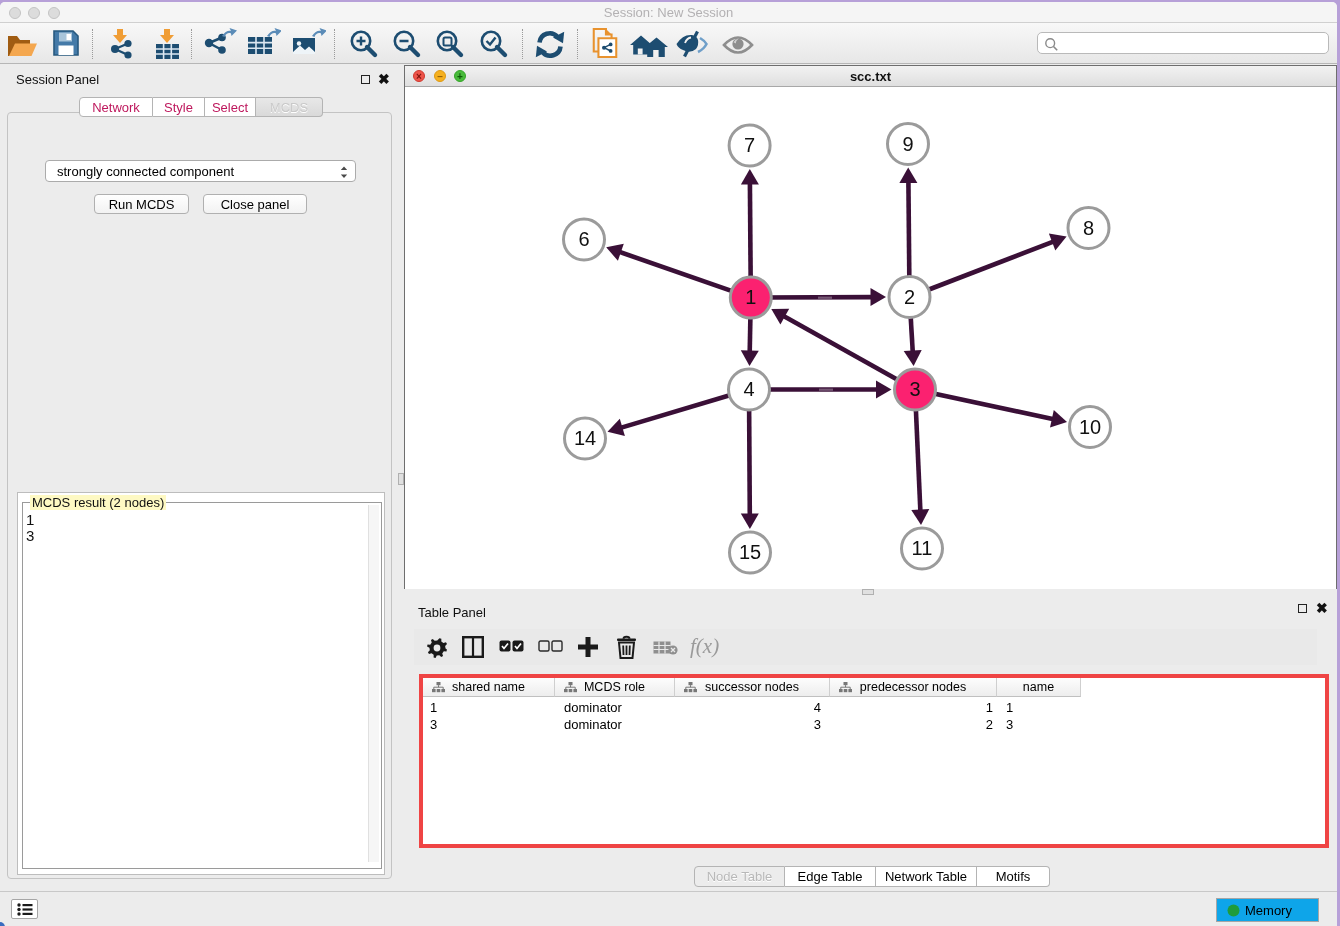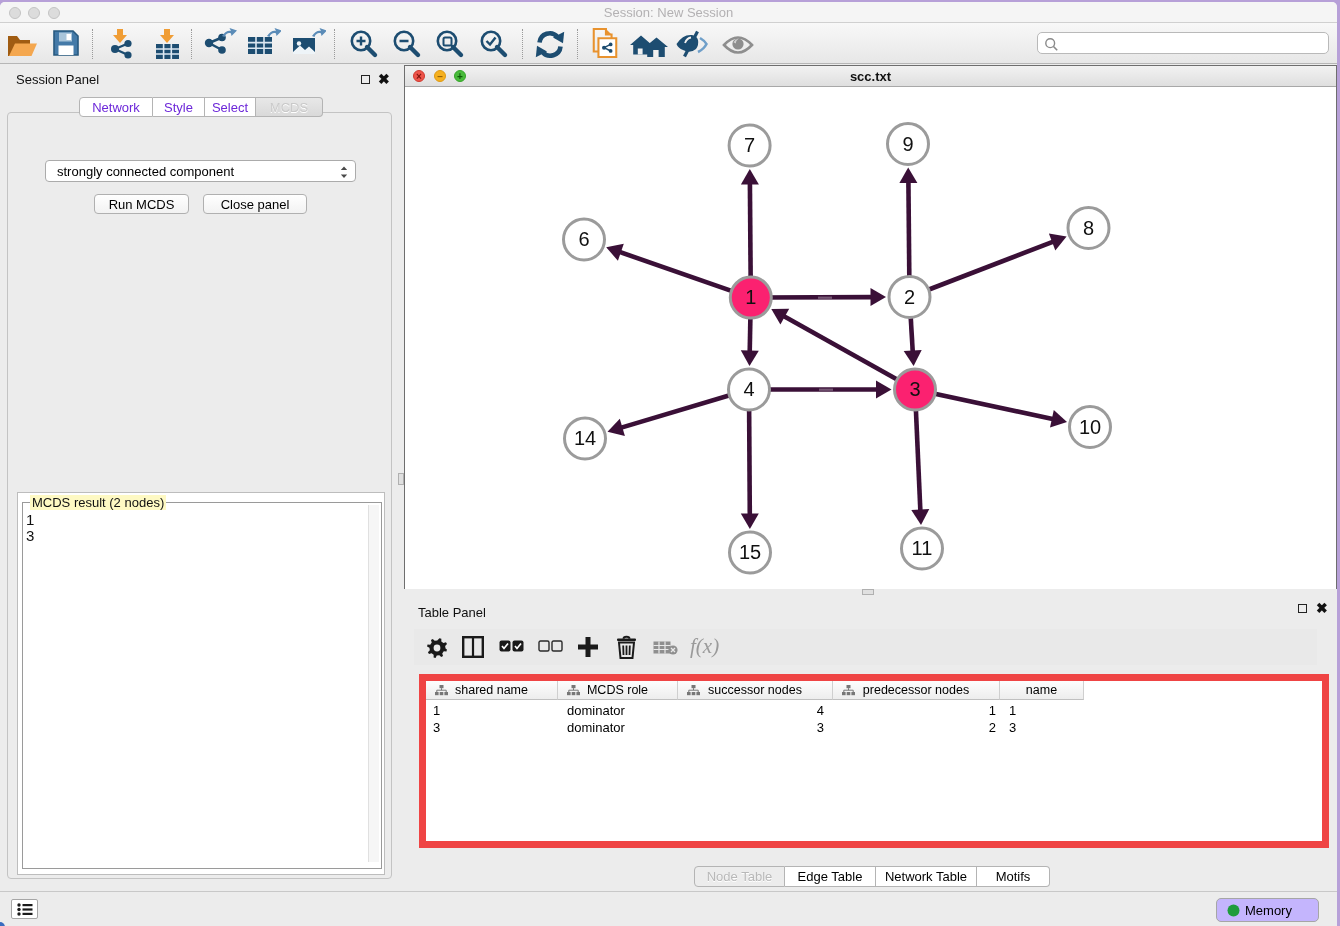--- a/index.html
+++ b/index.html
@@ -14,49 +14,49 @@
 
 #toolbar { position:absolute; left:0; top:21px; width:1337px; height:41px; background:linear-gradient(#f8f8f8,#e7e7e7); border-bottom:1px solid #b6b6b6; }
 .tsep { position:absolute; top:6px; height:30px; width:0; border-left:1px dotted #9a9a9a; }
 #searchbox { position:absolute; left:1037px; top:9px; width:292px; height:22px; background:#fff; border:1px solid #b9b9b9; border-radius:5px; }
 
 #cpanel { position:absolute; left:0; top:63px; width:403px; height:826px; background:#ececec; }
 #cp-title { position:absolute; left:16px; top:7px; font-size:13px; color:#111; }
 .hdr-float { position:absolute; width:9px; height:9px; border:1.5px solid #222; }
 .hdr-x { position:absolute; font-size:14px; font-weight:bold; color:#111; }
 .tabs { position:absolute; left:0; top:32px; width:403px; font-size:13px; z-index:5; }
-.tab { position:absolute; top:0; height:20px; line-height:19px; text-align:center; background:#fff; border:1px solid #b4b4b4; border-left:none; color:#6d28d9; }
+.tab { position:absolute; top:0; height:20px; line-height:19px; text-align:center; background:#fff; border:1px solid #b4b4b4; border-left:none; color:#be185d; }
 #tab-content { position:absolute; left:7px; top:47px; width:385px; height:767px; border:1px solid #c3c3c3; border-radius:4px; background:#ececec; }
 .btn { position:absolute; background:linear-gradient(#ffffff,#f2f2f2); border:1px solid #b0b0b0; border-radius:4px; font-size:13px; text-align:center; color:#000; }
 #mcds-box { position:absolute; left:17px; top:427px; width:368px; height:383px; background:#fff; border:1px solid #bdbdbd; }
 #mcds-field { position:absolute; left:4px; top:9px; width:360px; height:367px; border:1px solid #9a9a9a; }
 #mcds-label { position:absolute; left:7px; top:-8px; background:#fef9c3; padding:0 2px; font-size:13px; color:#111; }
 #mcds-text { position:absolute; left:3px; top:9px; font-size:15px; line-height:16px; color:#111; }
 #mcds-scroll { position:absolute; right:2px; top:2px; width:11px; height:357px; background:#f6f6f6; border-left:1px solid #e0e0e0; }
 
 #netwin { position:absolute; left:404px; top:63px; width:933px; height:524px; border:1px solid #6e6e6e; background:#fff; }
 #net-titlebar { position:absolute; left:0; top:0; width:931px; height:21px; background:linear-gradient(#f2f2f2,#dfdfdf); border-bottom:1px solid #a8a8a8; }
 #net-title { position:absolute; width:100%; text-align:center; top:3px; font-size:13px; font-weight:bold; color:#111; }
 .mac { position:absolute; top:4px; width:12px; height:12px; border-radius:50%; font-size:10px; font-weight:bold; text-align:center; line-height:11px; }
 #canvas { position:absolute; left:0; top:21px; width:931px; height:502px; background:#fff; }
 
 #vsplit-handle { position:absolute; left:398px; top:471px; width:6px; height:12px; background:#e0e0e0; border:1px solid #b0b0b0; }
 #hsplit-handle { position:absolute; left:862px; top:587px; width:12px; height:6px; background:#e0e0e0; border:1px solid #b0b0b0; }
 
 #tpanel { position:absolute; left:404px; top:593px; width:933px; height:296px; background:#ececec; }
 #tp-title { position:absolute; left:14px; top:10px; font-size:13px; color:#111; }
 #tp-toolbar { position:absolute; left:10px; top:34px; width:903px; height:36px; background:#e9e9e9; }
-#tbl { position:absolute; left:15px; top:79px; width:910px; height:174px; background:#fff; border:7px solid #ef4444; }
+#tbl { position:absolute; left:15px; top:79px; width:910px; height:174px; background:#fff; border:4px solid #ef4444; }
 .th { position:absolute; top:0; height:19px; background:linear-gradient(#fdfdfd,#ededed); border-right:1px solid #cfcfcf; border-bottom:1px solid #c0c0c0; font-size:12.5px; text-align:center; line-height:19px; color:#000; }
 .td { position:absolute; font-size:13px; color:#000; }
 
 .btab { position:absolute; top:0; height:21px; line-height:20px; font-size:13px; text-align:center; background:#fff; border:1px solid #b4b4b4; border-left:none; color:#000; }
 
 #statusbar { position:absolute; left:0; top:889px; width:1337px; height:35px; background:#ececec; border-top:1px solid #c8c8c8; }
-#mem-btn { position:absolute; left:1216px; top:6px; width:103px; height:24px; background:#c4b5fd; border:1px solid #a6a6a6; border-radius:5px; font-size:13px; color:#000; }
+#mem-btn { position:absolute; left:1216px; top:6px; width:103px; height:24px; background:#0ea5e9; border:1px solid #a6a6a6; border-radius:0; font-size:13px; color:#000; }
 #list-btn { position:absolute; left:11px; top:7px; width:27px; height:20px; background:#fff; border:1px solid #a6a6a6; border-radius:2px; }
 svg text { font-family:"Liberation Sans",sans-serif; }
 </style>
 </head>
 <body>
 <div id="win">
   <div id="titlebar">
     <div class="tl" style="left:9px;"></div>
     <div class="tl" style="left:28px;"></div>
     <div class="tl" style="left:48px;"></div>

